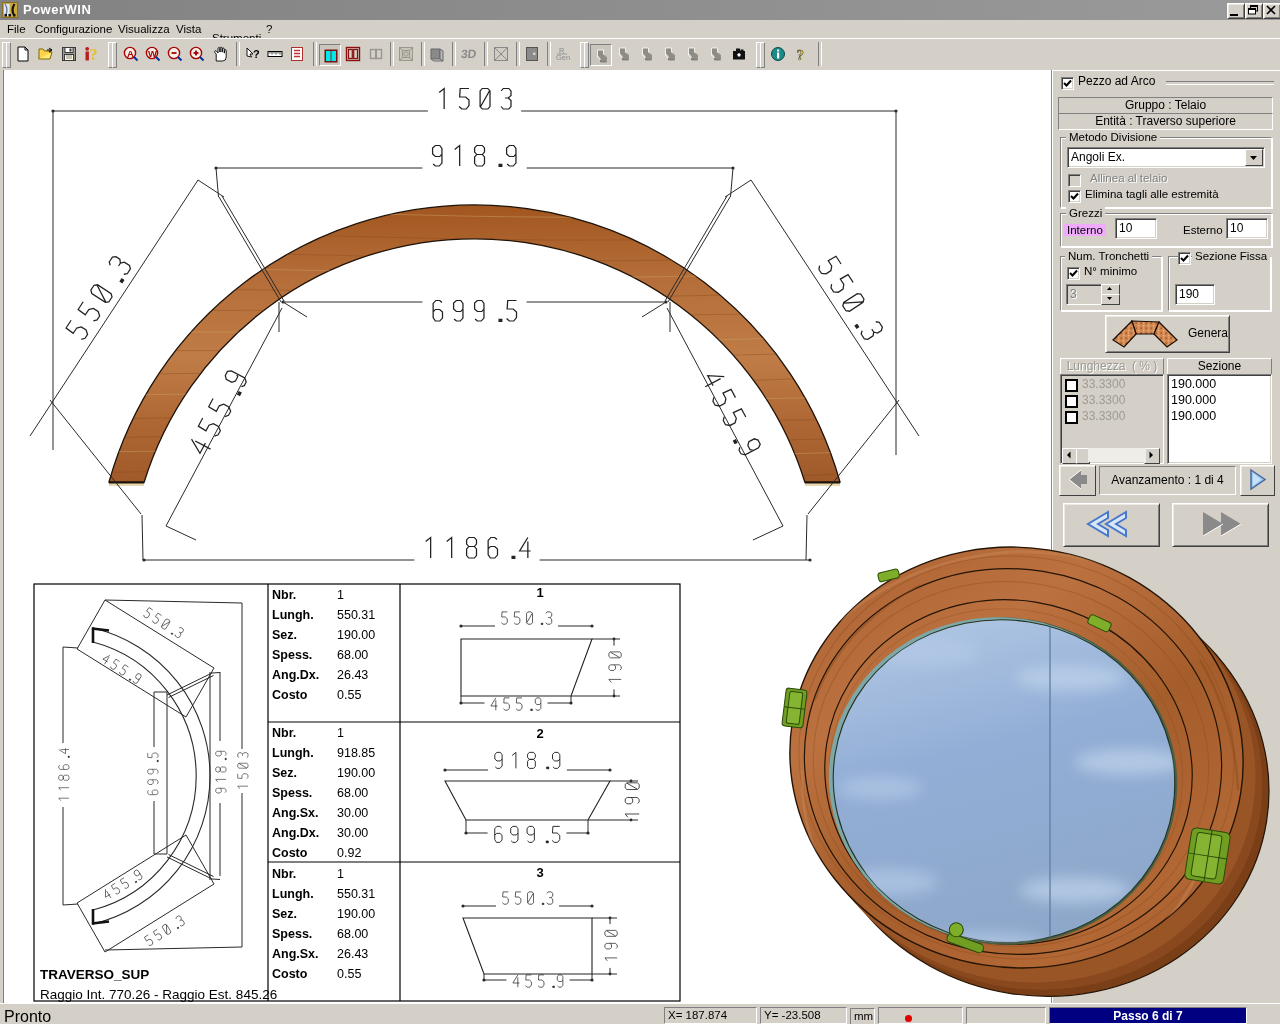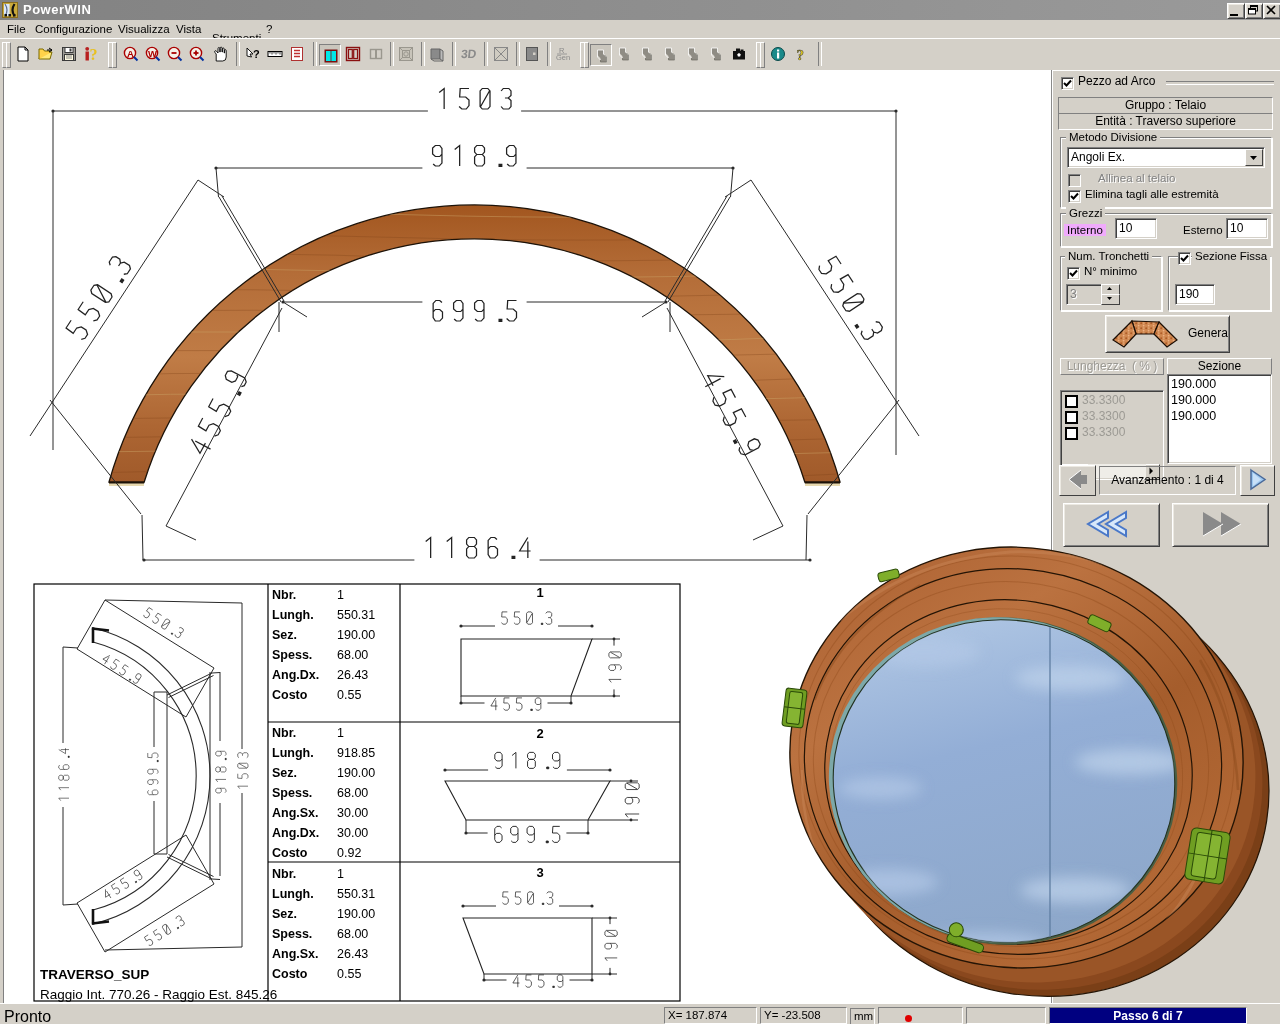--- a/index.html
+++ b/index.html
@@ -683,21 +683,21 @@
     <div style="position:absolute;left:5px;top:42px;width:213px;height:15px;border:1px solid;border-color:#808080 #fff #fff #808080;font-family:'Liberation Sans',sans-serif;font-size:12px;text-align:center;">Entità : Traverso superiore</div>
     <fieldset style="position:absolute;left:7px;top:66px;width:210px;height:69px;margin:0;padding:0;border:1px solid;border-color:#808080 #fff #fff #808080;box-shadow:1px 1px 0 #fff, inset 1px 1px 0 #fff;"></fieldset>
     <span style="position:absolute;left:13px;top:60px;font-family:'Liberation Sans',sans-serif;font-size:11.5px;color:#000;font-weight:normal;background:#d4d0c8;padding:0 3px;white-space:nowrap;">Metodo Divisione</span>
     <div style="position:absolute;left:14px;top:76px;width:196px;height:19px;background:#fff;border:1px solid;border-color:#808080 #fff #fff #808080;box-shadow:inset 1px 1px 0 #404040, inset -1px -1px 0 #d4d0c8;">
       <span style="position:absolute;left:3px;top:2px;font-family:Liberation Sans, sans-serif;font-size:12px;">Angoli Ex.</span>
       <div style="position:absolute;right:1px;top:1px;width:16px;height:15px;background:#d4d0c8;border:1px solid;border-color:#fff #404040 #404040 #fff;"><svg width="14" height="13">
           <path d="M4,5 h7 l-3.5,4 Z" fill="#000"></path>
         </svg></div>
     </div>
     <div style="position:absolute;left:15px;top:103px;width:11px;height:11px;background:#d4d0c8;border:1px solid;border-color:#808080 #fff #fff #808080;box-shadow:inset 1px 1px 0 #404040, inset -1px -1px 0 #d4d0c8;"></div>
-    <span style="position:absolute;left:29px;top:101px;font-family:'Liberation Sans',sans-serif;font-size:11.5px;color:#808080;font-weight:normal;background:#d4d0c8;padding:0 16px;text-shadow:1px 1px 0 #fff;white-space:nowrap;">Allinea al telaio</span>
+    <span style="position:absolute;left:29px;top:101px;font-family:'Liberation Sans',sans-serif;font-size:11.5px;color:#808080;font-weight:normal;background:#d4d0c8;padding:0 8px;text-shadow:1px 1px 0 #fff;white-space:nowrap;">Allinea al telaio</span>
     <div style="position:absolute;left:15px;top:119px;width:11px;height:11px;background:#fff;border:1px solid;border-color:#808080 #fff #fff #808080;box-shadow:inset 1px 1px 0 #404040, inset -1px -1px 0 #d4d0c8;">
       <svg width="11" height="11" style="position:absolute;left:0;top:0">
         <path d="M2,5 L4.5,7.5 L9,2.5" stroke="#000" stroke-width="2" fill="none"></path>
       </svg>
     </div>
     <span style="position:absolute;left:29px;top:117px;font-family:'Liberation Sans',sans-serif;font-size:11.5px;color:#000;font-weight:normal;background:#d4d0c8;padding:0 3px;white-space:nowrap;">Elimina tagli alle estremità</span>
     <fieldset style="position:absolute;left:7px;top:142px;width:210px;height:32px;margin:0;padding:0;border:1px solid;border-color:#808080 #fff #fff #808080;box-shadow:1px 1px 0 #fff, inset 1px 1px 0 #fff;"></fieldset>
     <span style="position:absolute;left:13px;top:136px;font-family:'Liberation Sans',sans-serif;font-size:11.5px;color:#000;font-weight:normal;background:#d4d0c8;padding:0 3px;white-space:nowrap;">Grezzi</span>
     <span style="position:absolute;left:11px;top:153px;font-family:'Liberation Sans',sans-serif;font-size:11.5px;color:#000;font-weight:normal;background:#f0abfc;padding:0 3px;white-space:nowrap;">Interno</span>
     <div style="position:absolute;left:62px;top:147px;width:40px;height:19px;background:#fff;border:1px solid;border-color:#808080 #fff #fff #808080;box-shadow:inset 1px 1px 0 #404040, inset -1px -1px 0 #d4d0c8;">
@@ -749,21 +749,21 @@
           </pattern>
         </defs>
         <path d="M22,4 L49,5 L44,17 L26,17 Z" fill="url(#wpat)" stroke="#1a0d04" stroke-width="1.2"></path>
         <path d="M22,4 L26,17 L14,30 L3,23 Z" fill="url(#wpat)" stroke="#1a0d04" stroke-width="1.2"></path>
         <path d="M49,5 L67,23 L57,30 L44,17 Z" fill="url(#wpat)" stroke="#1a0d04" stroke-width="1.2"></path>
       </svg>
       <span style="position:absolute;left:82px;top:10px;font-family:'Liberation Sans',sans-serif;font-size:12px;">Genera</span>
     </div>
     <div style="position:absolute;left:7px;top:287px;width:102px;height:15px;background:#d4d0c8;border:1px solid;border-color:#fff #808080 #808080 #fff;font-family:'Liberation Sans',sans-serif;font-size:12px;color:#9c9a94;text-align:center;text-shadow:1px 1px 0 #fff;">Lunghezza&nbsp; ( % )</div>
     <div style="position:absolute;left:114px;top:287px;width:103px;height:15px;background:#d4d0c8;border:1px solid;border-color:#fff #808080 #808080 #fff;font-family:'Liberation Sans',sans-serif;font-size:12px;text-align:center;">Sezione</div>
-    <div style="position:absolute;left:7px;top:303px;width:102px;height:88px;background:#d4d0c8;border:1px solid;border-color:#808080 #fff #fff #808080;box-shadow:inset 1px 1px 0 #404040, inset -1px -1px 0 #d4d0c8;margin-top:16px;">
+    <div style="position:absolute;left:7px;top:303px;width:102px;height:88px;background:#d4d0c8;border:1px solid;border-color:#808080 #fff #fff #808080;box-shadow:inset 1px 1px 0 #404040, inset -1px -1px 0 #d4d0c8;">
       <div style="position:absolute;left:4px;top:4px;width:9px;height:9px;background:#fff;border:2px solid #000;"></div>
       <span style="position:absolute;left:21px;top:2px;font-family:'Liberation Sans',sans-serif;font-size:12px;color:#9c9a94;">33.3300</span>
       <div style="position:absolute;left:4px;top:20px;width:9px;height:9px;background:#fff;border:2px solid #000;"></div>
       <span style="position:absolute;left:21px;top:18px;font-family:'Liberation Sans',sans-serif;font-size:12px;color:#9c9a94;">33.3300</span>
       <div style="position:absolute;left:4px;top:36px;width:9px;height:9px;background:#fff;border:2px solid #000;"></div>
       <span style="position:absolute;left:21px;top:34px;font-family:'Liberation Sans',sans-serif;font-size:12px;color:#9c9a94;">33.3300</span>
       <div style="position:absolute;left:1px;bottom:1px;width:98px;height:14px;background:#d4d0c8;">
         <div style="position:absolute;left:0;top:0;width:14px;height:14px;background:#d4d0c8;border:1px solid;border-color:#fff #404040 #404040 #fff;">
           <svg width="12" height="12" style="display:block">
             <path d="M7.5,2.5 L4,6 l3.5,3.5 Z" fill="#000"></path>

